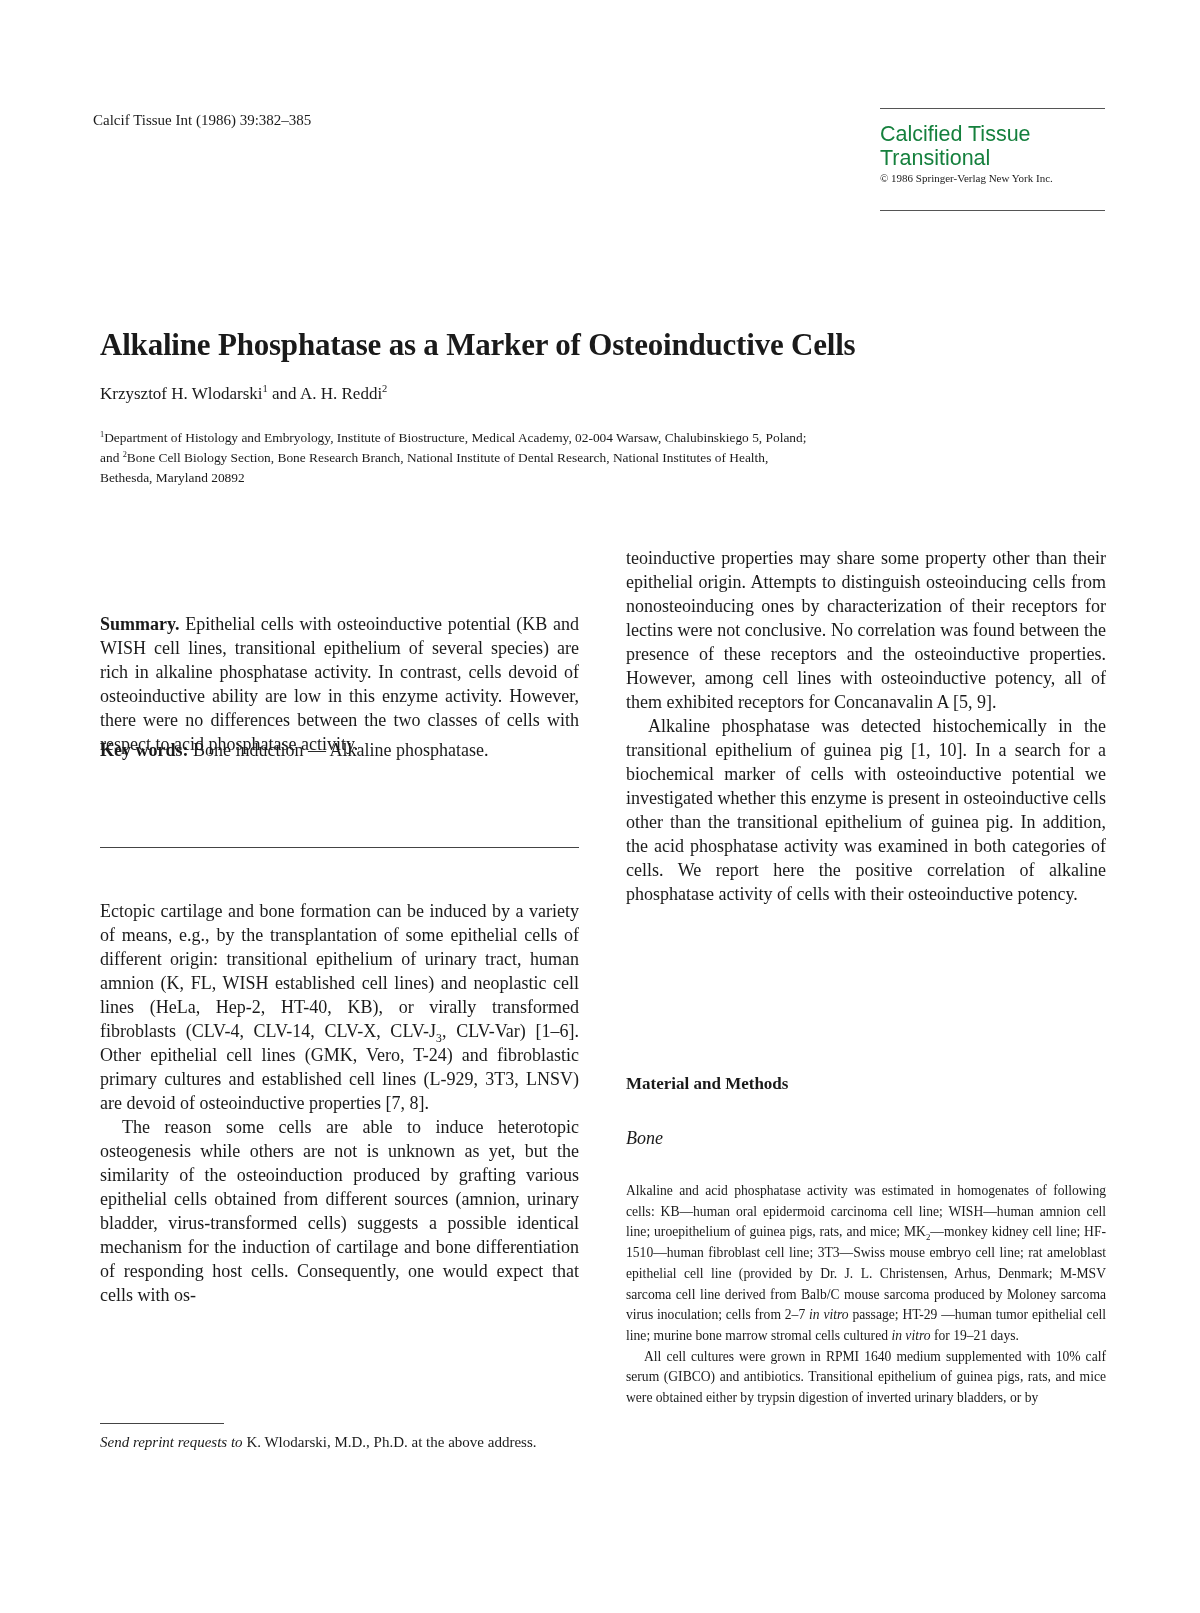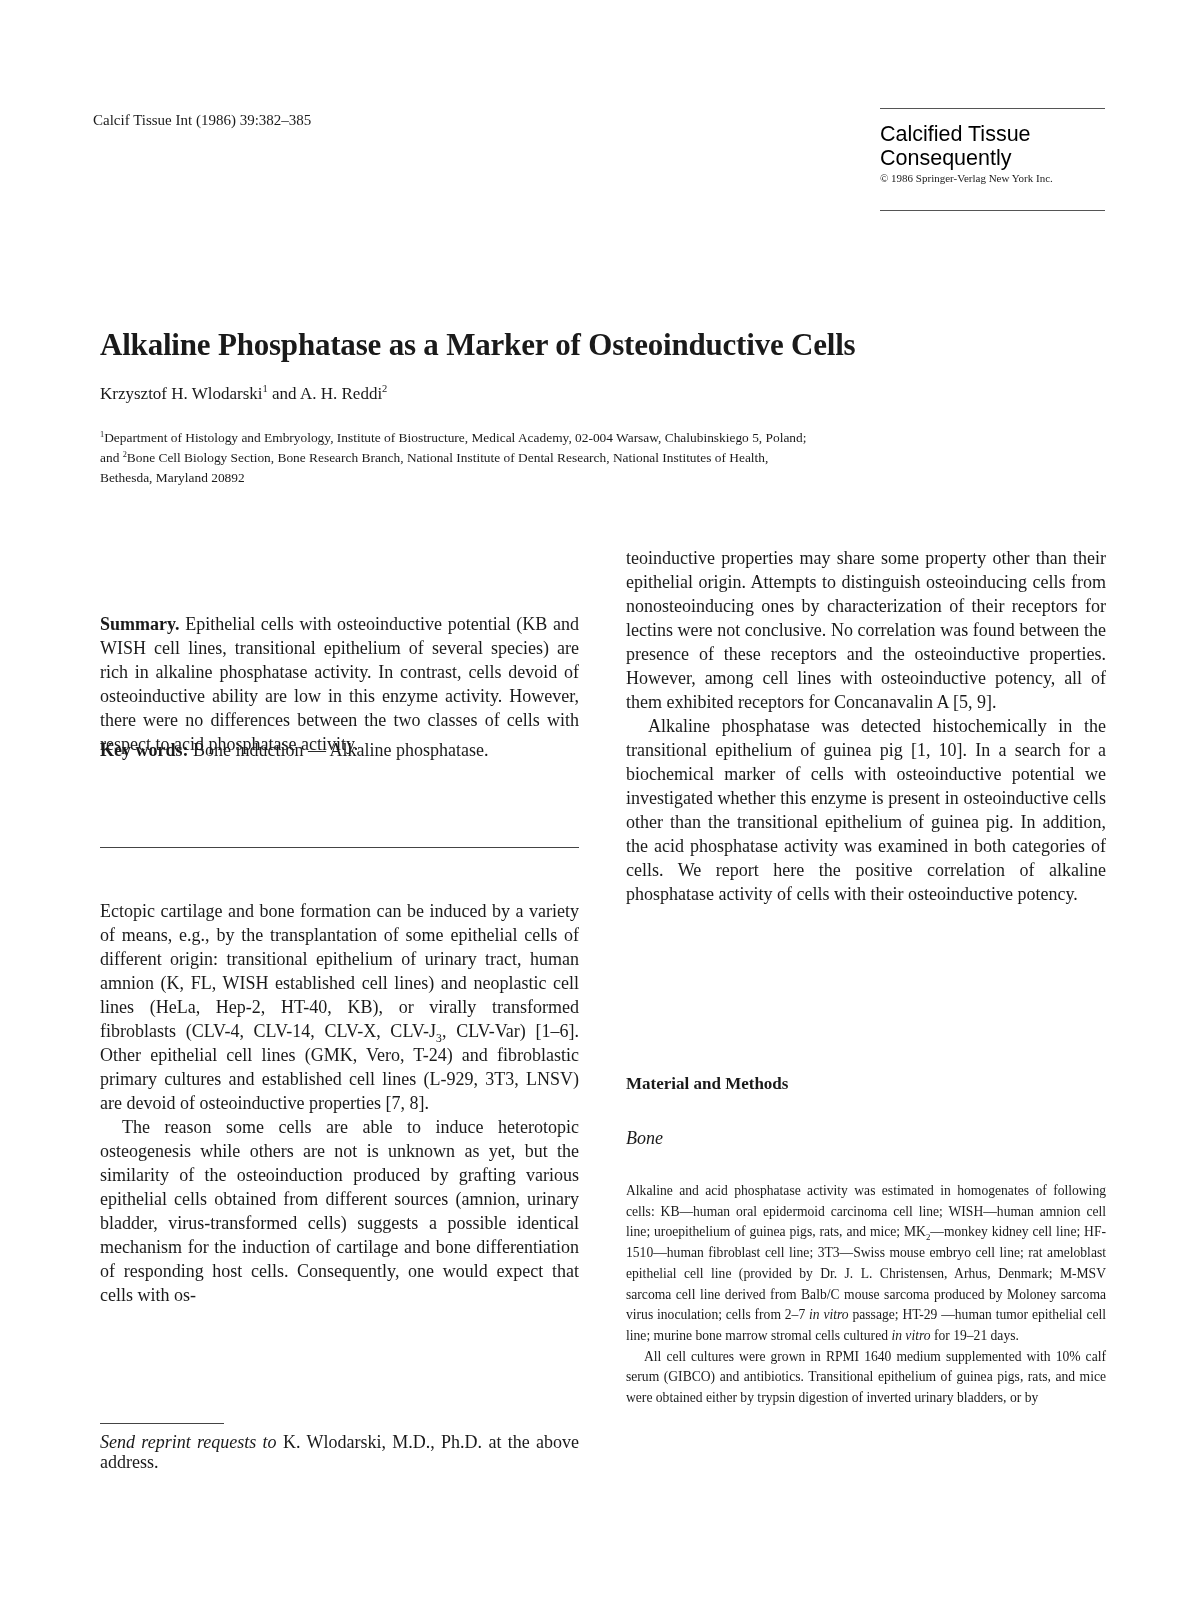--- a/index.html
+++ b/index.html
@@ -4,52 +4,52 @@
 <style>
   html, body { margin: 0; padding: 0; background: #ffffff; }
   body {
     width: 1200px; height: 1613px; position: relative; overflow: hidden;
     font-family: "Liberation Serif", "DejaVu Serif", serif; color: #1a1a1a;
   }
   .abs { position: absolute; }
   .citation { left: 93px; top: 112px; font-size: 15px; }
   .journal-box { left: 880px; top: 108px; width: 225px; }
   .journal-box .rule { height: 1px; background: #555; }
-  .journal-name { font-family: "Liberation Sans", "DejaVu Sans", sans-serif; font-size: 21.5px; line-height: 24px; margin-top: 13px; color: #000000; }
+  .journal-name { font-family: "Liberation Sans", "DejaVu Sans", sans-serif; font-size: 21.5px; line-height: 24px; margin-top: 13px; color: #15803d; }
   .copyright { font-size: 11px; margin-top: 2px; margin-bottom: 26px; }
   .title { left: 100px; top: 327px; font-size: 31px; font-weight: bold; letter-spacing: -0.2px; }
   .authors { left: 100px; top: 384px; font-size: 17px; }
   .affil { left: 100px; top: 428px; width: 1000px; font-size: 13.4px; line-height: 20px; }
   sup { font-size: 0.62em; vertical-align: super; line-height: 0; }
   sub { font-size: 0.65em; vertical-align: sub; line-height: 0; }
   .col { position: absolute; text-align: justify; }
   .col-left { left: 100px; width: 479px; }
   .col-right { left: 626px; width: 480px; }
   .body-text { font-size: 18px; line-height: 24px; }
   .small-text { font-size: 13.6px; line-height: 20.7px; }
   p { margin: 0; }
   .indent { text-indent: 22px; }
   .indent-s { text-indent: 18px; }
   .bold { font-weight: bold; }
   .ital { font-style: italic; }
   .divider { position: absolute; height: 1px; background: #444; }
   .section-head { font-size: 17px; font-weight: bold; }
   .subsection { font-size: 18px; font-style: italic; }
-  .footnote { font-size: 18px; line-height: 20px; }
+  .footnote { font-size: 15px; line-height: 20px; }
 </style>
 </head>
 <body>
 
 <div class="abs citation">Calcif Tissue Int (1986) 39:382–385</div>
 
 <div class="abs journal-box">
   <div class="rule"></div>
   <div class="journal-name">
     <div>Calcified Tissue</div>
-    <div>Consequently</div>
+    <div>Transitional</div>
   </div>
   <div class="copyright">© 1986 Springer-Verlag New York Inc.</div>
   <div class="rule"></div>
 </div>
 
 <div class="abs title">Alkaline Phosphatase as a Marker of Osteoinductive Cells</div>
 
 <div class="abs authors">
   <span>Krzysztof H. Wlodarski</span><sup>1</sup>
   <span>and</span>

